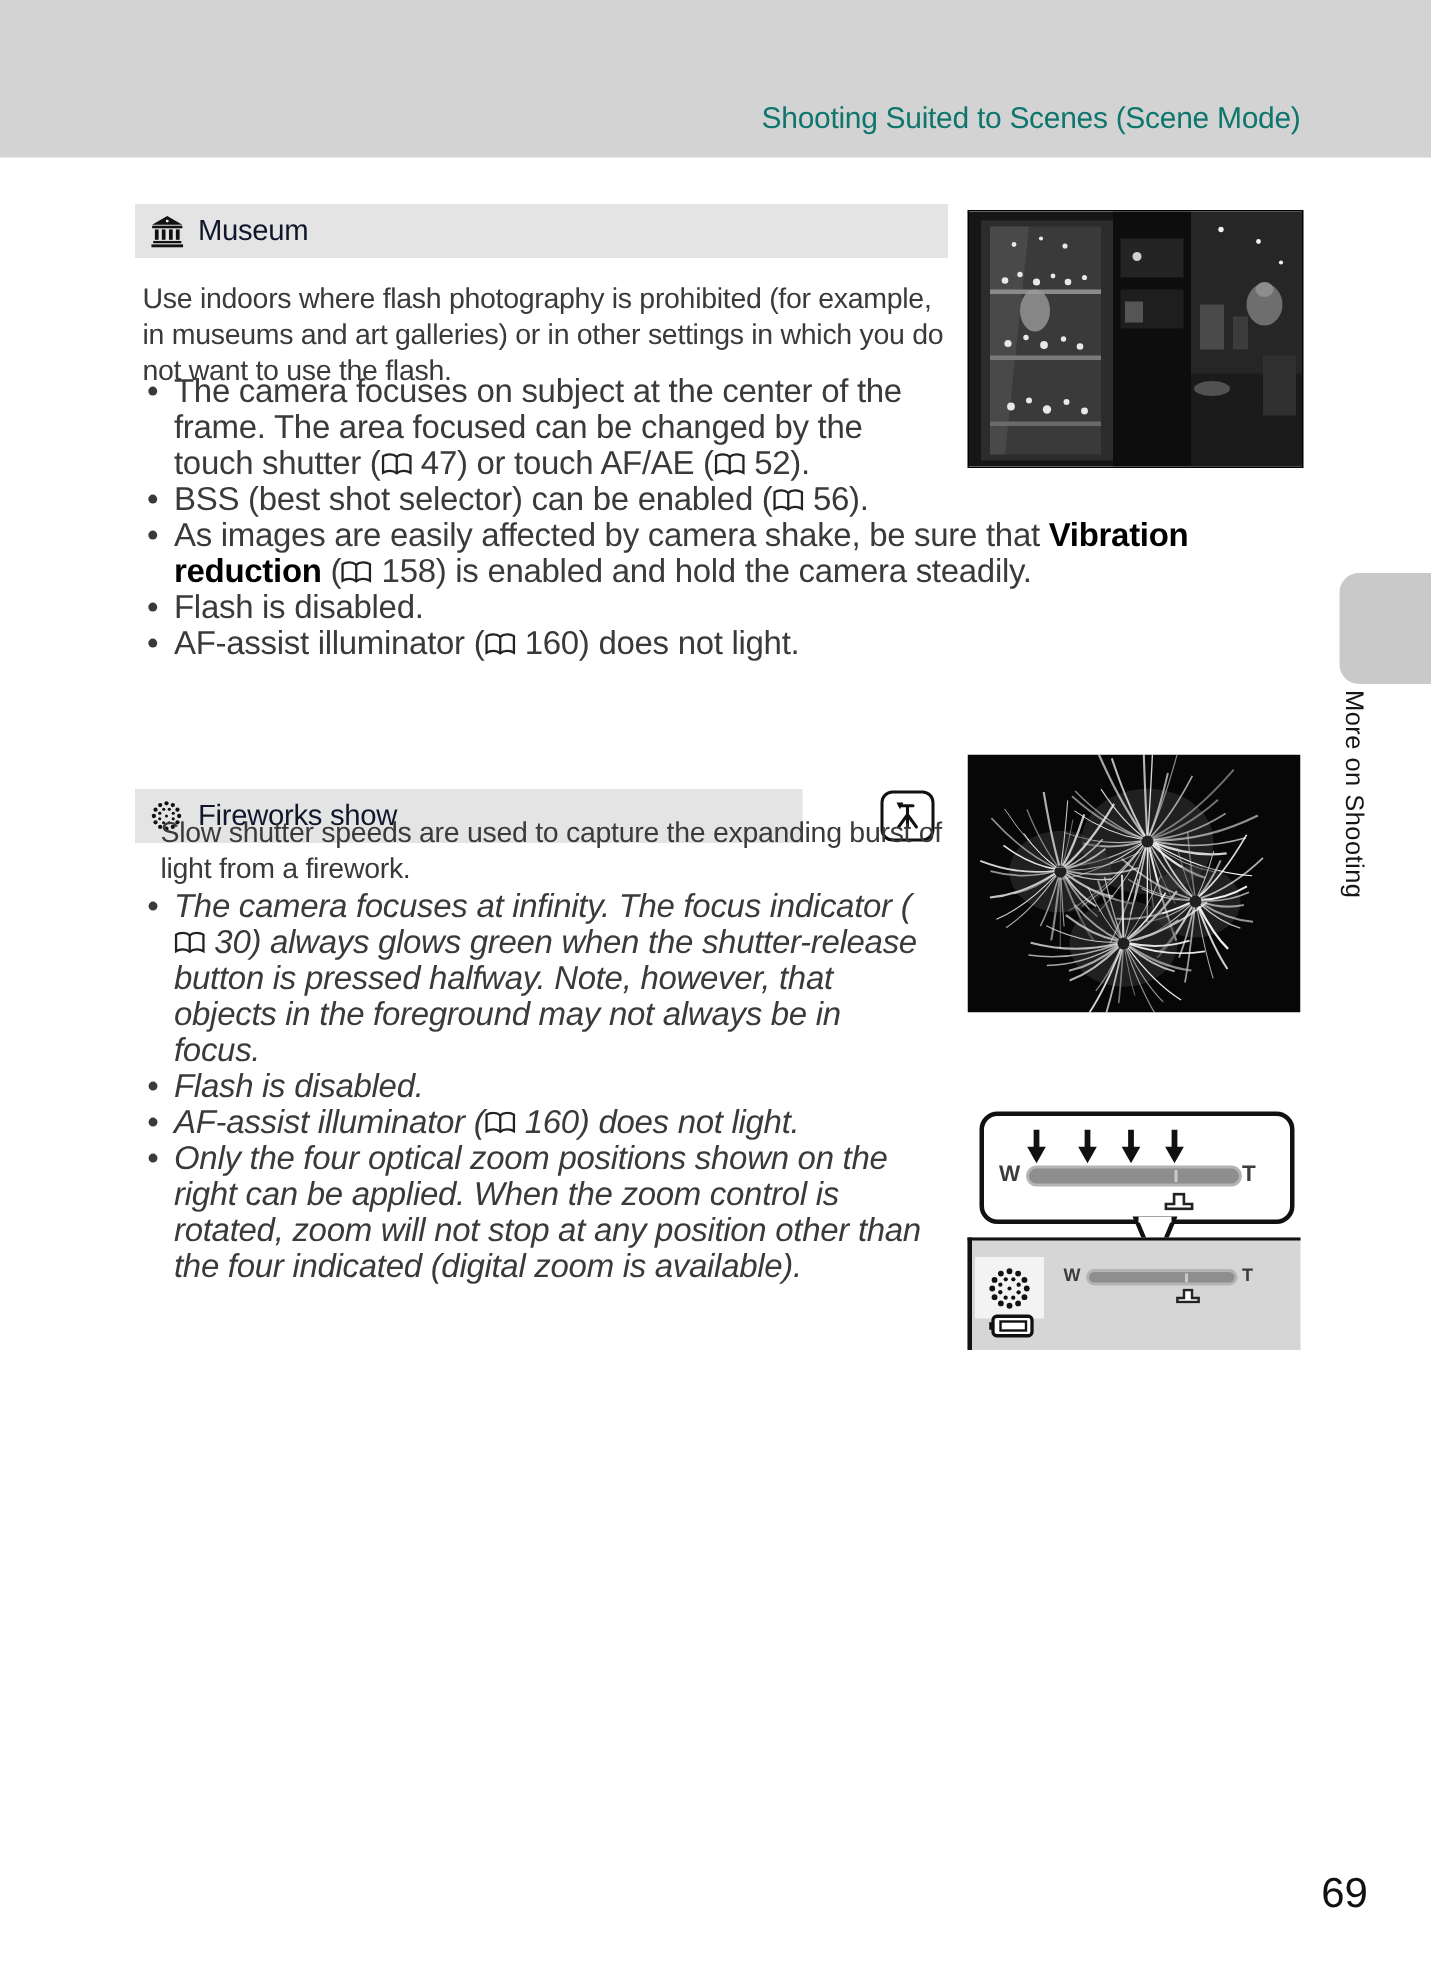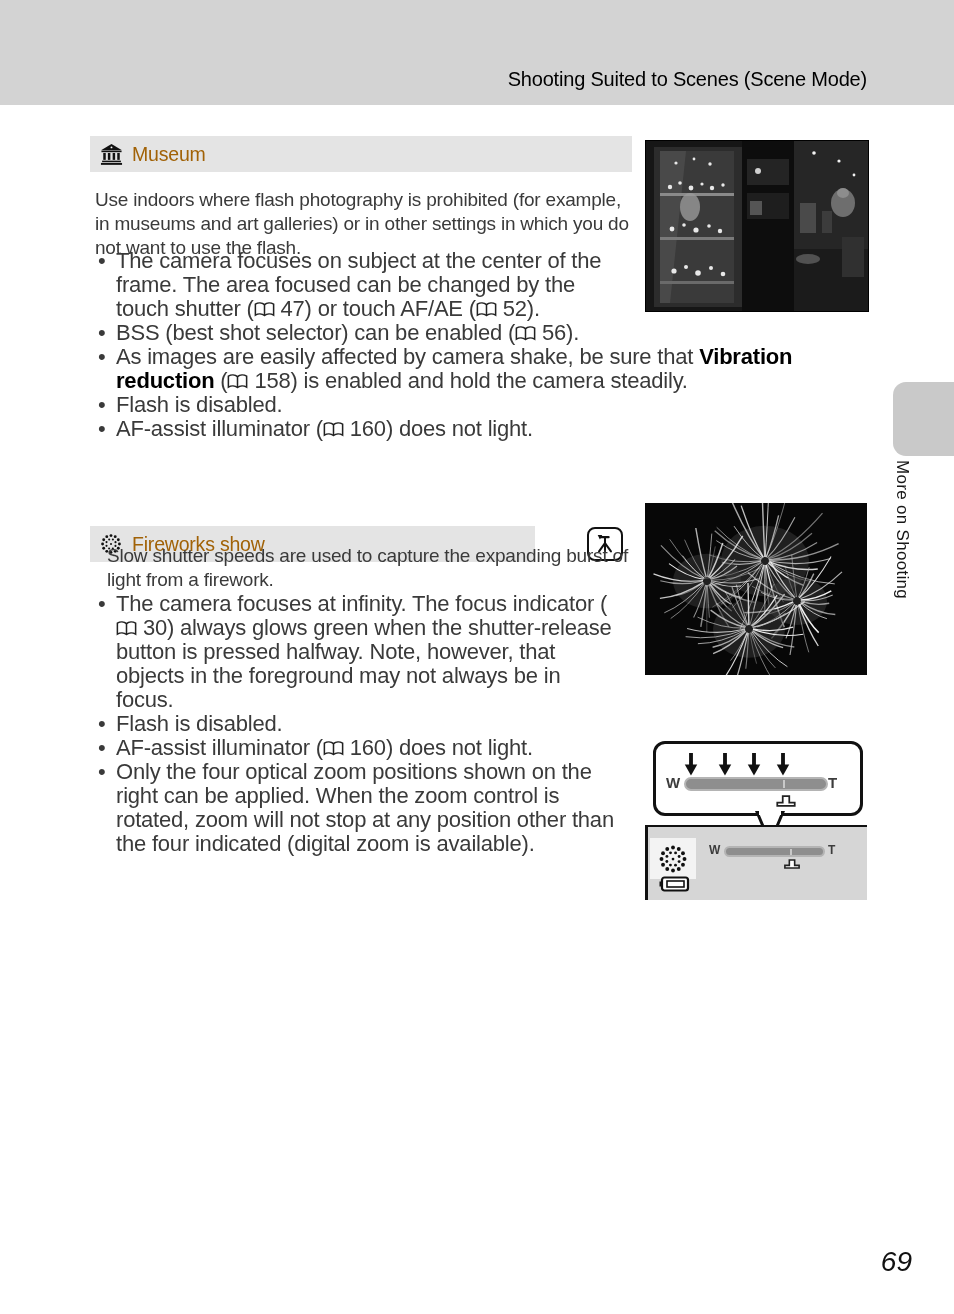--- a/index.html
+++ b/index.html
@@ -3,42 +3,42 @@
 <meta charset="utf-8">
 <style>
   html,body{margin:0;padding:0;background:#fff;}
   .page{position:relative;width:954px;height:1314px;background:#ffffff;overflow:hidden;
         font-family:"Liberation Sans","DejaVu Sans",sans-serif;color:#333;}
 
   
   .banner{position:absolute;left:0;top:0;width:954px;height:105px;background:#d3d3d3;
           display:flex;align-items:flex-end;justify-content:flex-end;box-sizing:border-box;
           padding:0 87px 14px 0;}
-  .banner-title{font-size:20px;color:#000000;letter-spacing:-0.2px;}
+  .banner-title{font-size:20px;color:#0f766e;letter-spacing:-0.2px;}
 
   
   .sec-header{position:absolute;left:90px;height:36px;background:#e4e4e4;
               display:flex;align-items:center;box-sizing:border-box;padding-left:9px;}
   .sec-header .sec-icon{display:inline-flex;width:24px;height:24px;margin-right:9px;align-items:center;justify-content:center;}
-  .sec-title{font-size:19.5px;color:#a16207;letter-spacing:-0.2px;}
+  .sec-title{font-size:19.5px;color:#0f172a;letter-spacing:-0.2px;}
   .tripod-btn{position:absolute;left:497px;top:1px;width:36px;height:34px;background:#fff;
               border:2.5px solid #111;border-radius:8px;box-sizing:border-box;
               display:flex;align-items:center;justify-content:center;}
 
   
   .intro{position:absolute;left:95px;margin:0;font-size:19px;line-height:24px;color:#3a3a3a;letter-spacing:-0.2px;}
   ul.bullets{position:absolute;left:95px;margin:0;padding:0;list-style:none;font-size:22px;line-height:24px;color:#3a3a3a;letter-spacing:-0.2px;}
   ul.bullets li{position:relative;padding-left:21px;}
   ul.bullets li::before{content:"\2022";position:absolute;left:3px;color:#3a3a3a;}
   ul.bullets li b{color:#000000;}
   #museum-bullets{width:715px;}
   #museum-bullets li:nth-child(1){max-width:505px;}
   #museum-bullets li:nth-child(4){max-width:695px;}
   #fireworks-bullets{width:520px;}
-  #fireworks-bullets li{max-width:508px;}
+  #fireworks-bullets li{max-width:508px;font-style:italic;}
   svg.book{width:21px;height:16px;vertical-align:-2px;}
 
   
   .photo{position:absolute;display:block;}
   .museum-photo{left:645px;top:140px;border:1px solid #000;}
   .fireworks-photo{left:645px;top:503px;}
 
   
   .zoom-callout{position:absolute;left:653px;top:741px;width:210px;height:75px;background:#fff;
                 border:3px solid #111;border-radius:12px;box-sizing:border-box;}
@@ -68,21 +68,21 @@
   .screen-pedestal{position:absolute;left:136px;top:32px;}
   .battery{position:absolute;left:11px;top:48px;}
 
   
   .side-tab{position:absolute;right:0;top:382px;width:61px;height:74px;background:#c9c9c9;
             border-radius:13px 0 0 13px;}
   .side-text{position:absolute;left:892px;top:460px;height:200px;writing-mode:vertical-rl;
              font-size:17px;color:#161616;letter-spacing:0.3px;}
 
   
-  .page-number{position:absolute;right:42px;top:1246px;font-size:28px;font-style:italic;color:#111;}
+  .page-number{position:absolute;right:42px;top:1246px;font-size:28px;color:#111;}
 </style>
 </head>
 <body>
 
 <div class="page">
 
   <header class="banner">
     <div class="banner-title">Shooting Suited to Scenes (Scene Mode)</div>
   </header>
 

